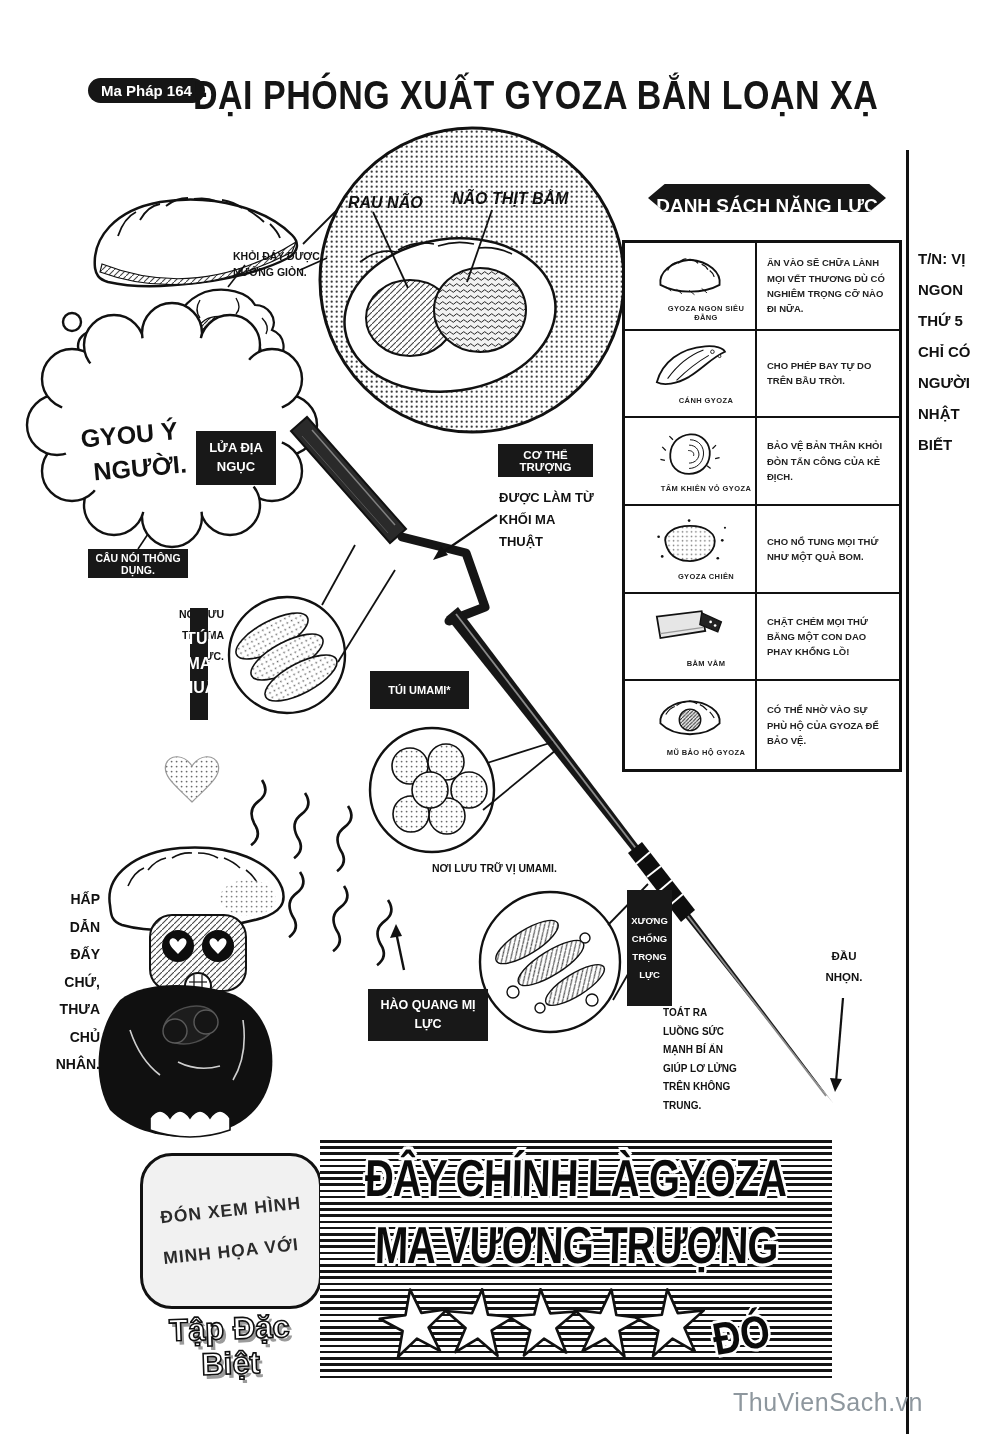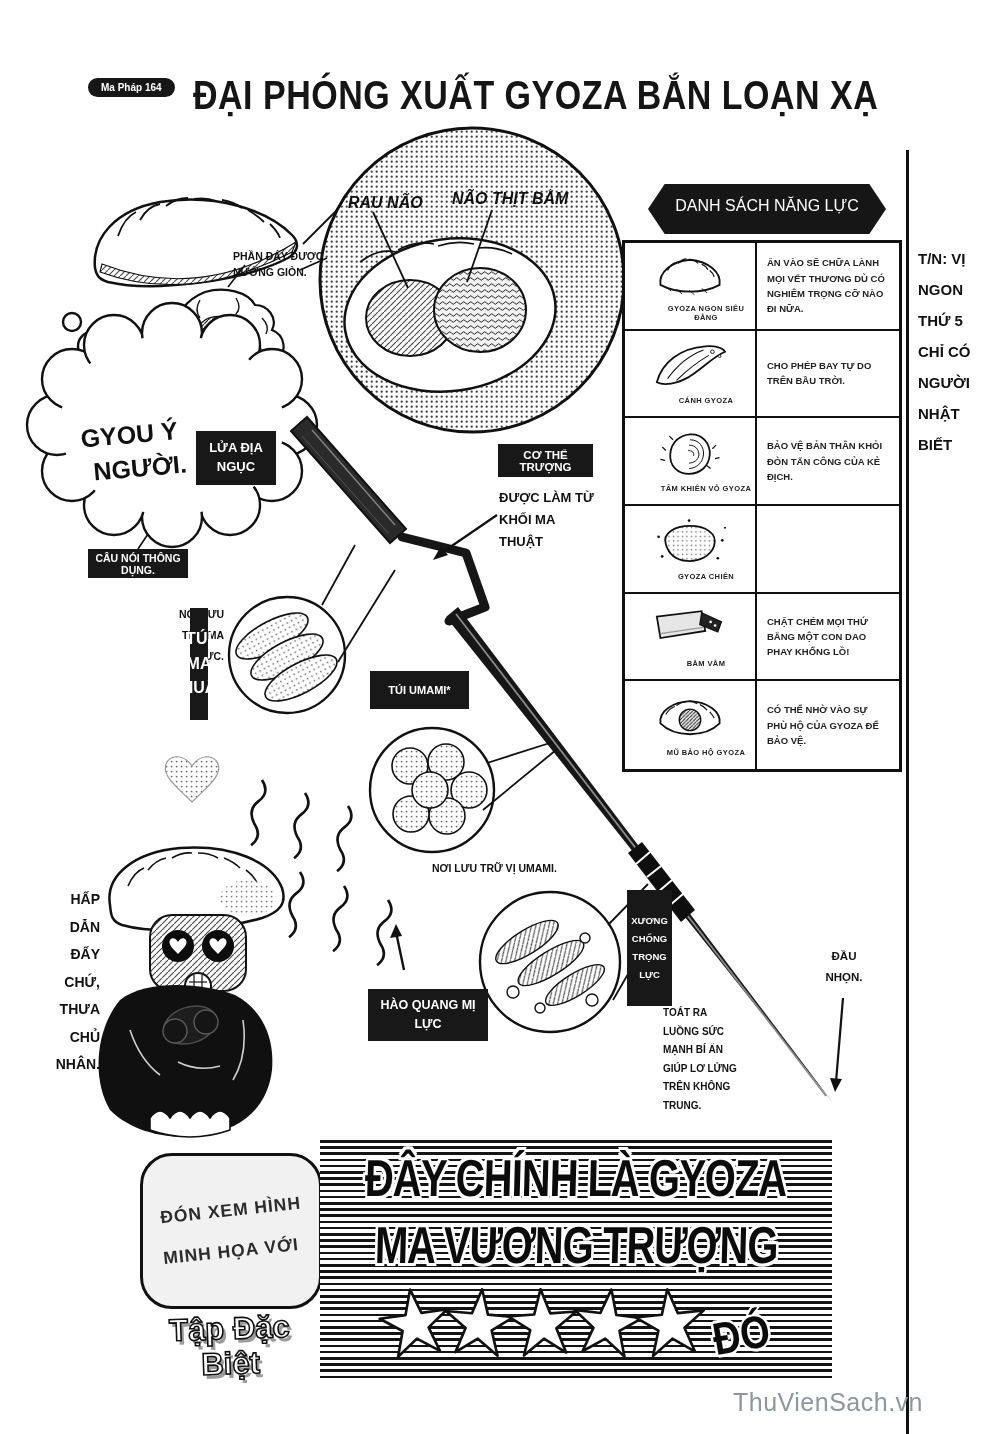--- a/index.html
+++ b/index.html
@@ -2,34 +2,34 @@
 <html><head>
 <meta charset="utf-8">
 <style>
   html,body{margin:0;padding:0;background:#e8e8e8;}
   .page{position:relative;width:999px;height:1434px;background:#fff;overflow:hidden;
         font-family:"Liberation Sans",sans-serif;color:#111;}
   .abs{position:absolute;}
   svg{display:block;}
   
   .badge{background:#161616;color:#fff;border-radius:14px;padding:4px 13px;
-         font-size:10px;font-weight:bold;}
+         font-size:15px;font-weight:bold;}
   .title{font-size:34px;font-weight:900;letter-spacing:.5px;color:#151515;
          transform:scaleY(1.18);transform-origin:left top;white-space:nowrap;}
   
   .lbl{font-weight:bold;color:#111;}
   .blackbox{background:#181818;color:#fff;font-weight:bold;text-align:center;
             display:flex;flex-direction:column;align-items:center;justify-content:center;}
   .stack span{display:block;}
   
   .xlabel{font-size:16px;font-weight:900;font-style:italic;white-space:nowrap;}
   
   .panel-title{clip-path:polygon(7% 0,93% 0,100% 50%,93% 100%,7% 100%,0 50%);
-     background:#161616;color:#fff;font-weight:normal;font-size:16px;text-align:center;
-     line-height:44px;width:238px;height:50px;}
+     background:#161616;color:#fff;font-weight:bold;font-size:19px;text-align:center;
+     line-height:44px;width:238px;height:28px;}
   .abtable{width:274px;height:526px;border:3px solid #111;background:#fff;
      display:grid;grid-template-rows:repeat(6,1fr);}
   .abrow{display:grid;grid-template-columns:132px 1fr;border-bottom:2.5px solid #111;}
   .abrow:last-child{border-bottom:none;}
   .ab-left{border-right:2.5px solid #111;display:flex;flex-direction:column;
      align-items:center;justify-content:center;padding:4px 2px;}
   .ab-caption{font-size:7.5px;font-weight:bold;letter-spacing:.4px;margin-top:3px;
      text-align:center;color:#222;margin-left:32px;}
   .ab-right{display:flex;align-items:center;padding:6px 10px;}
   .ab-desc{font-size:9.5px;line-height:1.6;font-weight:bold;color:#222;}
@@ -284,21 +284,21 @@
       <path d="M150,1118 q10,-14 20,0 q10,-14 20,0 q10,-14 20,0 q10,-14 20,0 l0,12 q-40,14 -80,0 Z" fill="#fff" stroke="#111" stroke-width="1.6"></path>
     </g>
   </svg>
 
   <div class="abs badge" style="left:88px;top:78px">Ma Pháp 164</div>
   <div class="abs title" style="left:193px;top:72px">ĐẠI PHÓNG XUẤT GYOZA BẮN LOẠN XẠ</div>
 
   <div class="abs xlabel" style="left:348px;top:194px">RAU NÃO</div>
   <div class="abs xlabel" style="left:452px;top:190px">NÃO THỊT BẰM</div>
 
-  <div class="abs lbl" style="left:233px;top:249px;width:96px;font-size:10.5px;line-height:1.5">PHẦN ĐÁY ĐƯỢC NƯỚNG GIÒN.</div>
+  <div class="abs lbl" style="left:233px;top:249px;width:96px;font-size:10.5px;line-height:1.5">KHỎI ĐÁY ĐƯỢC NƯỚNG GIÒN.</div>
 
   <div class="abs thought" style="left:82px;top:418px">
     <span>GYOU Ý</span>
     <span style="margin-left:10px">NGƯỜI.</span>
   </div>
 
   <div class="abs blackbox" style="left:196px;top:431px;width:74px;height:54px;font-size:13px;line-height:1.45;padding:0 3px">LỬA ĐỊA NGỤC</div>
 
   <div class="abs blackbox" style="left:88px;top:549px;width:100px;height:29px;font-size:10.5px">CÂU NÓI THÔNG DỤNG.</div>
 
@@ -440,20 +440,23 @@
             <circle cx="10" cy="22" r="1.5"></circle>
               <circle cx="81" cy="26" r="1.5"></circle>
               <circle cx="14" cy="44" r="1.5"></circle>
             <circle cx="76" cy="46" r="1.5"></circle>
               <circle cx="44" cy="4" r="1.5"></circle>
               <circle cx="84" cy="12" r="1.2"></circle>
           </g>
         </svg>
         <span class="ab-caption">GYOZA CHIÊN</span>
       </div>
+      <div class="ab-right">
+        <span class="ab-desc">CHO NỔ TUNG MỌI THỨ NHƯ MỘT QUẢ BOM.</span>
+      </div>
     </div>
 
     <div class="abrow">
       <div class="ab-left">
         <svg width="90" height="52" viewBox="0 0 90 58">
           <polygon points="8,14 58,8 62,30 12,38" fill="#e6e6e6" stroke="#111" stroke-width="2"></polygon>
           <line x1="12" y1="33" x2="60" y2="26" stroke="#999" stroke-width="1.5"></line>
           <polygon points="58,10 80,20 76,31 56,23" fill="#222" stroke="#111" stroke-width="1.5"></polygon>
           <circle cx="68" cy="20" r="1.5" fill="#fff"></circle>
             <circle cx="73" cy="24" r="1.5" fill="#fff"></circle>

